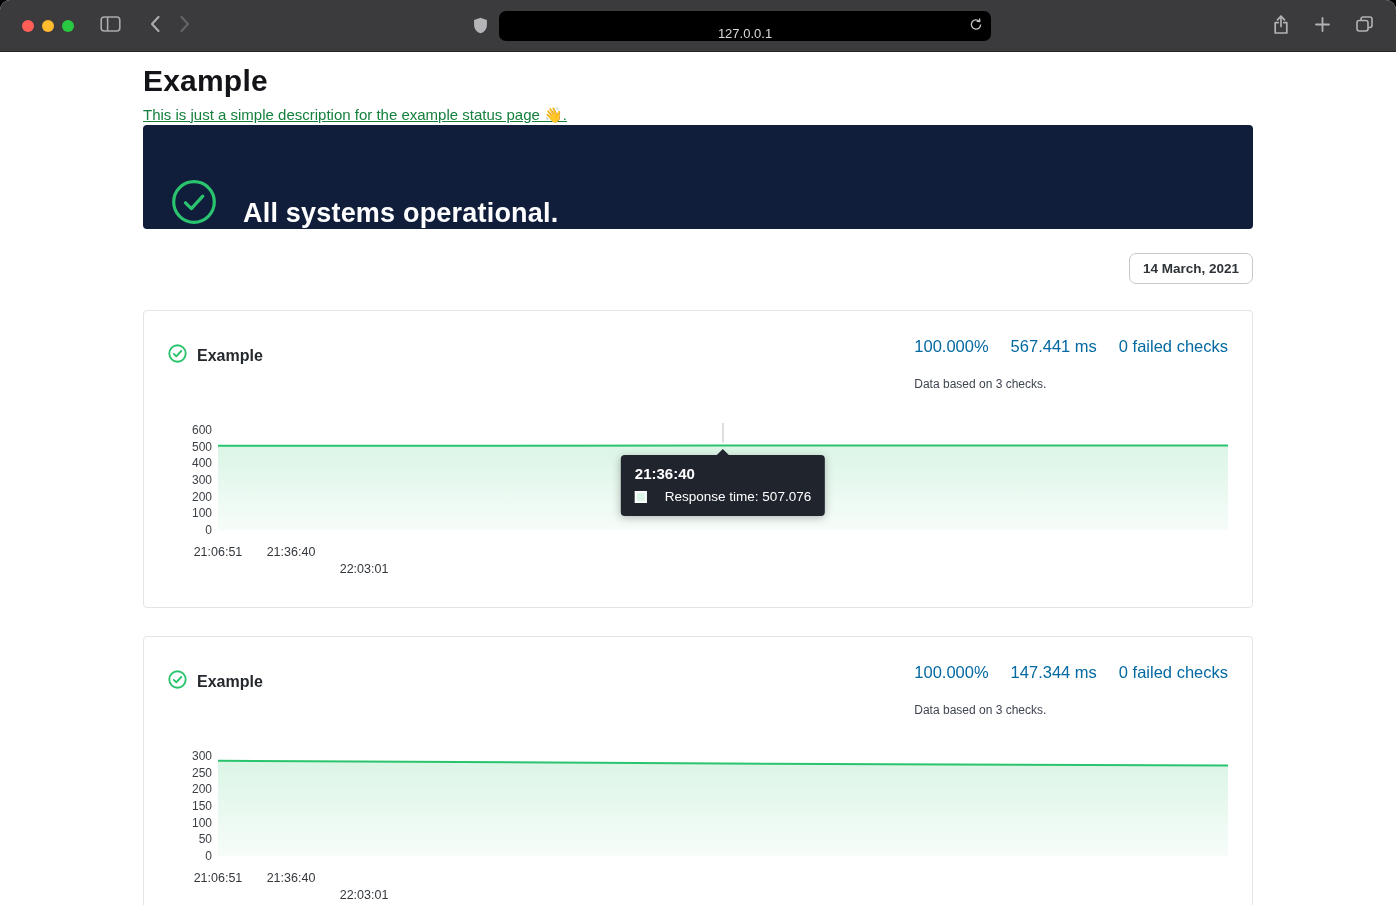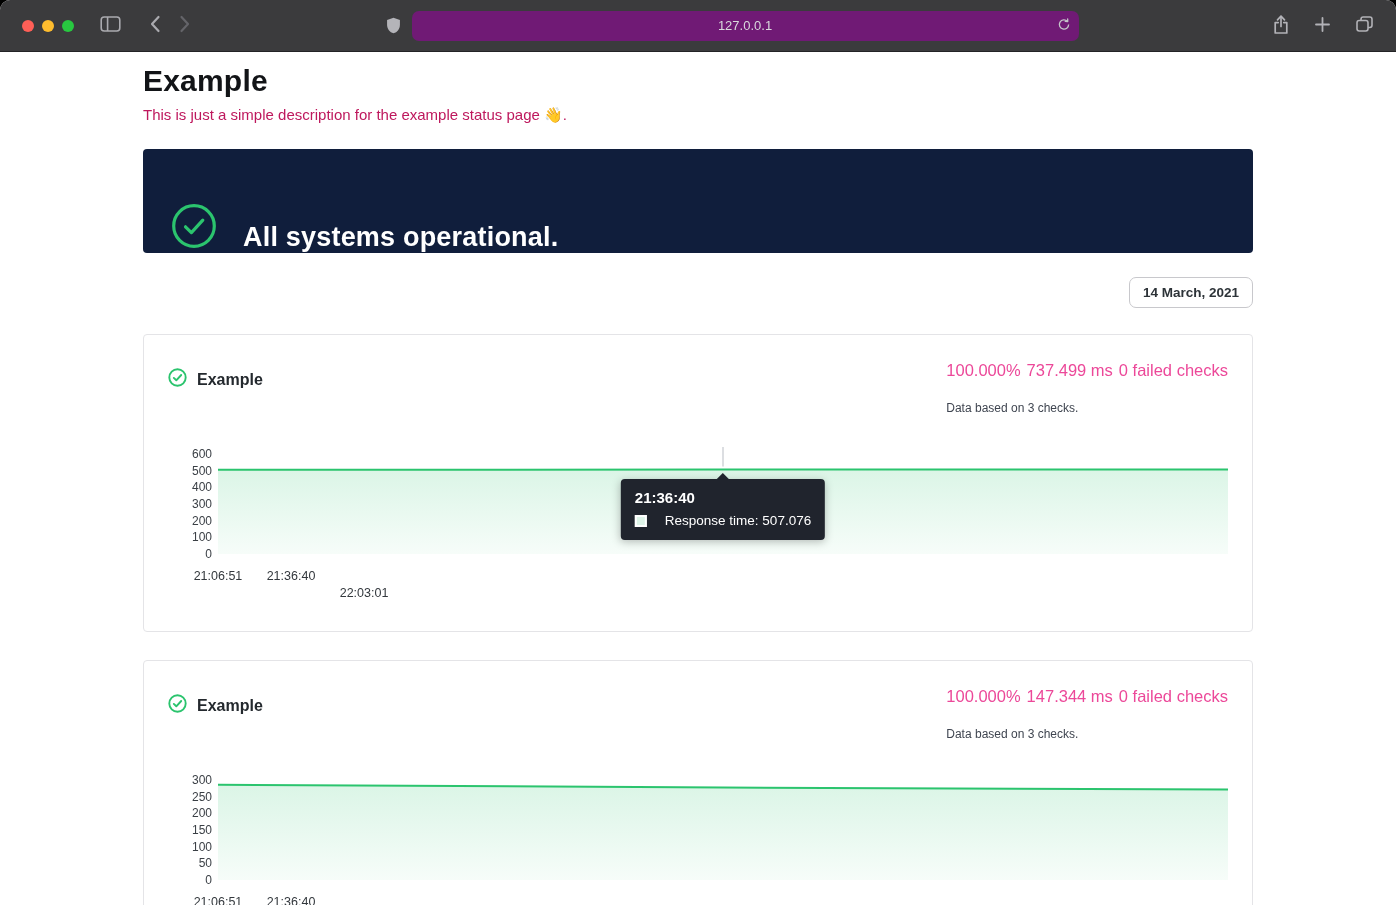--- a/index.html
+++ b/index.html
@@ -33,44 +33,44 @@
     background:none; border:none; cursor:pointer;
     display:flex; align-items:center; justify-content:center;
     padding:4px;
   }
   .sidebar-btn { margin-left:22px; }
   .nav-back { margin-left:20px; }
   .nav-fwd { margin-left:10px; }
   .chrome-spacer { flex:1; }
   .shield-wrap { margin-right:10px; display:flex; align-items:center; }
   .url-field {
-    width:667px; height:30px;
-    background:#701a75;
+    width:492px; height:30px;
+    background:#000000;
     border-radius:7px;
     position:relative;
-    display:flex; align-items:center; justify-content:center;
+    display:flex; align-items:flex-end; justify-content:center;
     cursor:text;
   }
   .url-text { color:#d9d9dd; font-size:13px; }
   .reload-btn {
     position:absolute; right:8px; top:50%; transform:translateY(-50%);
     background:none; border:none; cursor:pointer; display:flex;
   }
   .right-btns { display:flex; align-items:center; gap:16px; padding-right:4px; }
   
   .page { flex:1; background:#fff; overflow:hidden; }
   .content { width:1110px; margin:0 auto; }
   h1.page-title {
     margin-top:11px;
     font-size:30px; font-weight:700; color:#121417;
     line-height:36px; letter-spacing:0.2px;
   }
   .page-desc {
-    margin-top:6px; margin-bottom:24px;
-    font-size:15px; color:#be185d; line-height:20px;
+    margin-top:6px; 
+    font-size:15px; color:#15803d; line-height:20px;text-decoration:underline;
   }
   .banner {
     height:104px; background:#101e3c; border-radius:4px;
     display:flex; align-items:flex-end; padding:0 28px;
   }
   .banner-text {
     margin-left:26px; color:#fff;
     font-size:27px; font-weight:600; letter-spacing:0.2px;
   }
   .date-row { display:flex; justify-content:flex-end; margin-top:24px; margin-bottom:26px; }
@@ -82,21 +82,21 @@
   }
   .card {
     border:1px solid #e4e4e7; border-radius:4px;
     padding:24px 24px 30px;
     margin-bottom:28px; background:#fff;
   }
   .card-header { display:flex; justify-content:space-between; align-items:flex-start; margin-bottom:31px; }
   .monitor-name { display:flex; align-items:center; gap:10px; margin-top:9px; }
   .monitor-name span { font-size:16px; font-weight:700; color:#24292e; }
   .stats-block { display:flex; flex-direction:column; align-items:flex-start; }
-  .stats-row { display:flex; gap:6px; font-size:16.5px; color:#ec4899; line-height:22px; }
+  .stats-row { display:flex; gap:22px; font-size:16.5px; color:#0369a1; line-height:22px; }
   .stats-note { margin-top:20px; font-size:12px; color:#3f4550; }
   .chart-wrap { position:relative; width:1060px; }
   .chart-wrap svg { display:block; }
   .tick { font:12px "Liberation Sans", sans-serif; fill:#3a3f45; }
   .x-labels {
     display:flex; 
     margin-left:50px; margin-top:6px;
     font-size:12.5px; color:#33383d; line-height:16px;
   }
   .xl.first { transform:translateX(-50%); }
@@ -235,21 +235,21 @@
               <svg width="19" height="19" viewBox="0 0 19 19">
                   <circle cx="9.5" cy="9.5" r="8.2" fill="none" stroke="#2bc46e" stroke-width="1.9"></circle>
                   <path d="M5.8 9.9 L8.3 12.3 L13.2 7" fill="none" stroke="#2bc46e" stroke-width="1.9" stroke-linecap="round" stroke-linejoin="round"></path>
                 </svg>
             </span>
             <span>Example</span>
           </div>
           <div class="stats-block">
             <div class="stats-row">
               <span>100.000%</span>
-              <span>737.499 ms</span>
+              <span>567.441 ms</span>
               <span>0 failed checks</span>
             </div>
             <div class="stats-note">Data based on 3 checks.</div>
           </div>
         </div>
         <div class="chart-wrap">
             <svg width="1060" height="116" viewBox="0 0 1060 116">
               <defs>
                 <linearGradient id="grad0" x1="0" y1="0" x2="0" y2="1">
                   <stop offset="0" stop-color="#2bc46e" stop-opacity="0.17"></stop>

